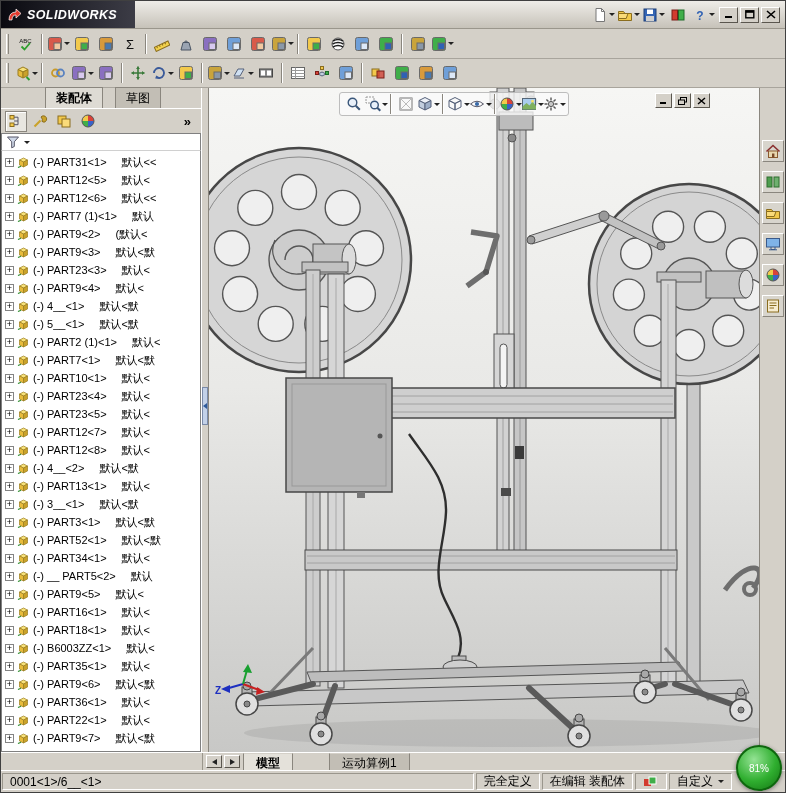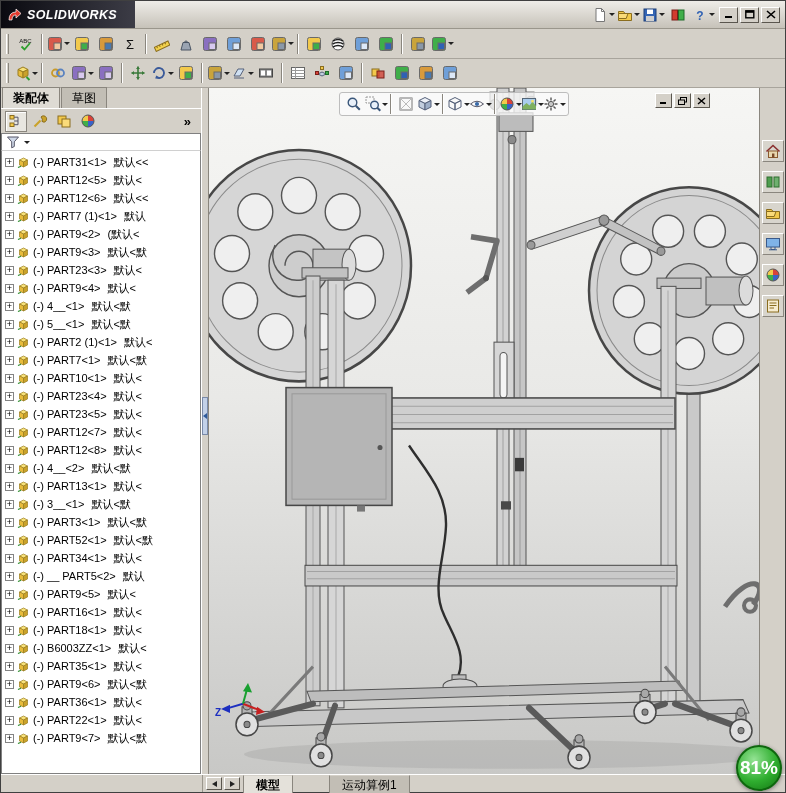--- a/index.html
+++ b/index.html
@@ -18,34 +18,34 @@
 .tbar{height:30px;display:flex;align-items:center;padding:2px 4px;background:#d4d0c8;border-bottom:1px solid #a8a49c;flex:none;}
 .tbar2{height:29px;}
 .grip{width:3px;height:20px;border-left:1px solid #fff;border-right:1px solid #8a867e;margin:0 5px 0 1px;flex:none;}
 .tbtn{width:24px;height:24px;display:flex;align-items:center;justify-content:center;flex:none;}
 .tsep{width:2px;height:20px;border-left:1px solid #8a867e;border-right:1px solid #fff;margin:0 3px;flex:none;}
 .caret{width:0;height:0;border-left:3px solid transparent;border-right:3px solid transparent;border-top:3px solid #222;margin-left:1px;flex:none;}
 .ic{display:flex;}
 
 .content{flex:1;display:flex;min-height:0;}
 .left-panel{width:200px;display:flex;flex-direction:column;flex:none;background:#d4d0c8;}
-.panel-tabs{height:20px;display:flex;align-items:flex-end;padding-left:1px;gap:1px;flex:none;}
+.panel-tabs{height:20px;display:flex;align-items:flex-end;padding-left:19px;gap:12px;flex:none;margin-left:25px;}
 .ptab{padding:2px 10px 1px;border:1px solid #8a867e;border-bottom:none;background:#c2beb5;font-size:12px;}
 .ptab.active{background:#dedbd4;font-weight:bold;}
 .fm-toolbar{height:25px;display:flex;align-items:center;gap:2px;padding:2px 4px;border-top:1px solid #fff;flex:none;}
 .fm-toolbar .tbtn{width:22px;height:21px;border:1px solid transparent;}
 .fm-toolbar .tbtn.fm-active{border:1px solid #8a867e;background:#e8e6e0;box-shadow:inset 1px 1px 0 #fff;}
 .fm-spacer{flex:1;}
 .more-btn{font-weight:bold;font-size:13px;padding:0 6px;}
 .filter-row{height:18px;background:#fff;border:1px solid #808080;border-bottom:1px solid #d0d0d0;display:flex;align-items:center;padding:0 3px;gap:2px;flex:none;}
 .tree{flex:1;background:#fff;border:1px solid #808080;border-top:none;overflow:hidden;padding-top:2px;}
 .trow{height:18px;display:flex;align-items:center;gap:3px;padding-left:3px;white-space:nowrap;font-size:11px;}
 .expander{width:9px;height:9px;border:1px solid #848484;background:#fff;font-size:9px;line-height:7px;text-align:center;flex:none;}
 .cicon{flex:none;display:flex;}
-.cconfig{margin-left:4px;}
+.cconfig{margin-left:12px;}
 
 .splitter{width:8px;background:#d4d0c8;border-left:1px solid #fff;border-right:1px solid #8a867e;position:relative;flex:none;}
 .splitter .grip2{position:absolute;top:45%;left:0;width:6px;height:38px;background:#c3d1e8;border:1px solid #7a8aa8;display:flex;align-items:center;justify-content:center;}
 .splitter .arrow-l{width:0;height:0;border-top:3px solid transparent;border-bottom:3px solid transparent;border-right:4px solid #2f5a9a;}
 
 .viewport{flex:1;position:relative;background:#e6e6e4;overflow:hidden;min-width:0;}
 .viewport svg.model{position:absolute;inset:0;width:100%;height:100%;}
 .headsup{position:absolute;left:130px;top:4px;height:24px;display:flex;align-items:center;background:rgba(250,250,250,.78);border:1px solid #bdbdbd;border-radius:3px;padding:0 3px;z-index:5;}
 .headsup .tbtn{width:22px;height:22px;}
 .docwin-btns{position:absolute;left:446px;top:5px;display:flex;gap:2px;z-index:5;}
@@ -60,21 +60,21 @@
 .bt-nav{display:flex;align-items:center;gap:2px;padding:0 3px;}
 .nav-btn{width:16px;height:13px;background:#d4d0c8;border:1px solid;border-color:#fff #5a564e #5a564e #fff;display:flex;align-items:center;justify-content:center;}
 .tri-l{width:0;height:0;border-top:3px solid transparent;border-bottom:3px solid transparent;border-right:5px solid #222;}
 .tri-r{width:0;height:0;border-top:3px solid transparent;border-bottom:3px solid transparent;border-left:5px solid #222;}
 .btab{padding:1px 12px 0;border:1px solid #8a867e;border-top:1px solid #d4d0c8;background:#c2beb5;font-size:12px;display:flex;align-items:center;}
 .btab.active{background:#e4e1da;font-weight:bold;}
 
 .statusbar{height:22px;display:flex;align-items:stretch;background:#d4d0c8;border-top:1px solid #fff;font-size:12px;flex:none;}
 .sseg{border:1px solid;border-color:#9a968c #fff #fff #9a968c;display:flex;align-items:center;padding:0 7px;margin:2px 1px;white-space:nowrap;}
 .sseg.pos{flex:1;}
-.overlay-circle{position:absolute;right:3px;bottom:1px;width:46px;height:46px;border-radius:50%;background:radial-gradient(circle at 38% 30%,#94e394,#2fae2f 55%,#137413);border:2px solid #0e660e;color:#fff;display:flex;align-items:center;justify-content:center;font-weight:bold;font-size:19px;z-index:60;box-shadow:0 1px 4px rgba(0,0,0,.45);}
+.overlay-circle{position:absolute;right:3px;bottom:1px;width:46px;height:46px;border-radius:50%;background:radial-gradient(circle at 38% 30%,#94e394,#2fae2f 55%,#137413);border:2px solid #0e660e;color:#fff;display:flex;align-items:center;justify-content:center;font-weight:normal;font-size:10px;z-index:60;box-shadow:0 1px 4px rgba(0,0,0,.45);}
 </style>
 </head>
 <body>
 
 <div class="win">
 
   <div class="titlebar">
     <div class="logo">
       <span style="display:flex;">
           <svg width="15" height="14" viewBox="0 0 15 14">
@@ -1302,17 +1302,33 @@
       <span class="nav-btn">
           <span class="tri-r"></span>
         </span>
     </div>
     <div style="display:flex;align-items:flex-start;gap:36px;">
         <span class="btab active">模型</span>
         <span class="btab">运动算例1</span>
       </div>
   </div>
 
+  <div class="statusbar">
+    <span class="sseg pos">0001&lt;1&gt;/6__&lt;1&gt;</span>
+    <span class="sseg">完全定义</span>
+    <span class="sseg">在编辑 装配体</span>
+    <span class="sseg">
+        <svg width="16" height="14">
+          <rect x="1" y="4" width="7" height="7" fill="#d23b2f"></rect>
+          <rect x="6" y="2" width="7" height="7" fill="#3fae49" stroke="#fff"></rect>
+        </svg>
+      </span>
+    <span class="sseg">
+        <span>自定义</span>
+        <span class="caret" style="margin-left:5px;"></span>
+      </span>
+    <span style="width:52px;"></span>
+  </div>
 
   <div class="overlay-circle">
     <span>81%</span>
   </div>
 </div>
 
 </body></html>

